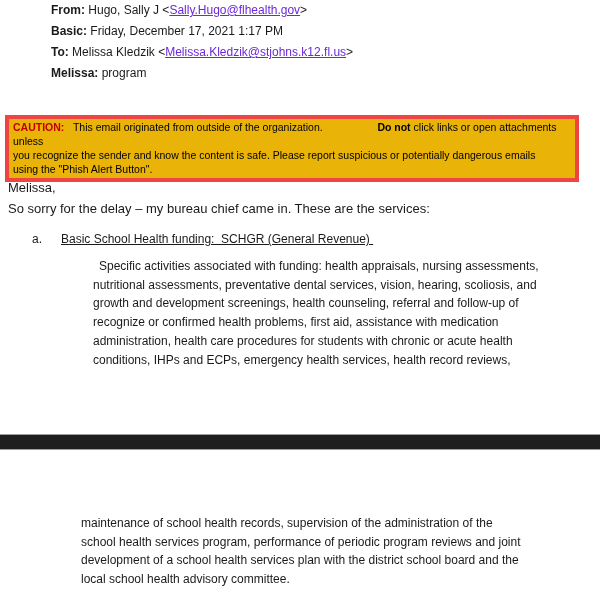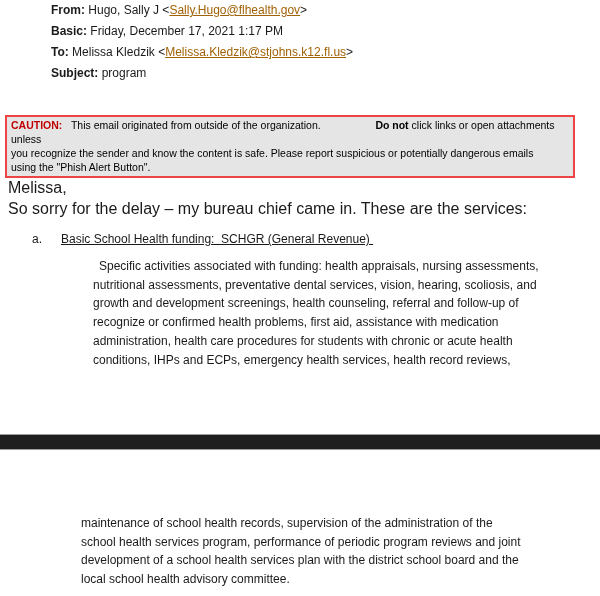--- a/index.html
+++ b/index.html
@@ -2,31 +2,31 @@
 <html><head>
 <meta charset="utf-8">
 <style>
   html,body{margin:0;padding:0;background:#e9e9e9;}
   .page{
     position:relative;width:600px;height:596px;background:#ffffff;
     font-family:"Liberation Sans","DejaVu Sans",sans-serif;color:#1a1a1a;
     overflow:hidden;margin:0;
   }
   .b{font-weight:bold;padding-left:43px;}
-  a.link{color:#a16207;text-decoration:underline;cursor:pointer;}
+  a.link{color:#6d28d9;text-decoration:underline;cursor:pointer;}
   .email-header{position:absolute;top:0px;left:8px;font-size:12px;line-height:21px;}
   .hline span{white-space:pre-wrap;}
   .caution{
     position:absolute;top:115px;left:5px;width:558px;
-    background:#e5e5e5;border:2px solid #ef4444;
+    background:#eab308;border:4px solid #ef4444;
     padding:1px 4px 2px 4px;font-size:10.5px;line-height:14px;color:#000;
   }
   .caution span{white-space:pre-wrap;}
   .caution .clabel{font-weight:bold;color:#c00000;}
-  .greeting{position:absolute;top:177px;left:8px;font-size:16px;line-height:21px;}
+  .greeting{position:absolute;top:177px;left:8px;font-size:13px;line-height:21px;}
   .item-row{position:absolute;top:230px;left:32px;font-size:12px;line-height:18px;}
   .marker{display:inline-block;width:29px;}
   .heading{text-decoration:underline;white-space:pre-wrap;}
   .para{font-size:12px;line-height:18.7px;}
   .para1{position:absolute;top:257px;left:93px;}
   .para1 .line:first-child{padding-left:6px;text-align:center;}
   .para2{position:absolute;top:514px;left:81px;}
   .sep{
     position:absolute;top:434px;left:0;width:600px;height:14px;
     background:#1f1f1f;border-top:1px solid #9e9e9e;border-bottom:1px solid #9e9e9e;
@@ -34,21 +34,21 @@
 </style>
 </head>
 <body>
 
 <div class="page">
 
   <div class="email-header">
     <div class="hline"><span class="b">From:</span><span> Hugo, Sally J &lt;</span><a class="link">Sally.Hugo@flhealth.gov</a><span>&gt;</span></div>
     <div class="hline"><span class="b">Basic:</span><span> Friday, December 17, 2021 1:17 PM</span></div>
     <div class="hline"><span class="b">To:</span><span> Melissa Kledzik &lt;</span><a class="link">Melissa.Kledzik@stjohns.k12.fl.us</a><span>&gt;</span></div>
-    <div class="hline"><span class="b">Subject:</span><span> program</span></div>
+    <div class="hline"><span class="b">Melissa:</span><span> program</span></div>
   </div>
 
   <div class="caution">
     <div><span class="clabel">CAUTION:</span><span>   This email originated from outside of the organization.    </span><span class="b">Do not</span><span> click links or open attachments unless</span></div>
     <div>you recognize the sender and know the content is safe. Please report suspicious or potentially dangerous emails</div>
     <div>using the "Phish Alert Button".</div>
   </div>
 
   <div class="greeting">
     <div>Melissa,</div>

